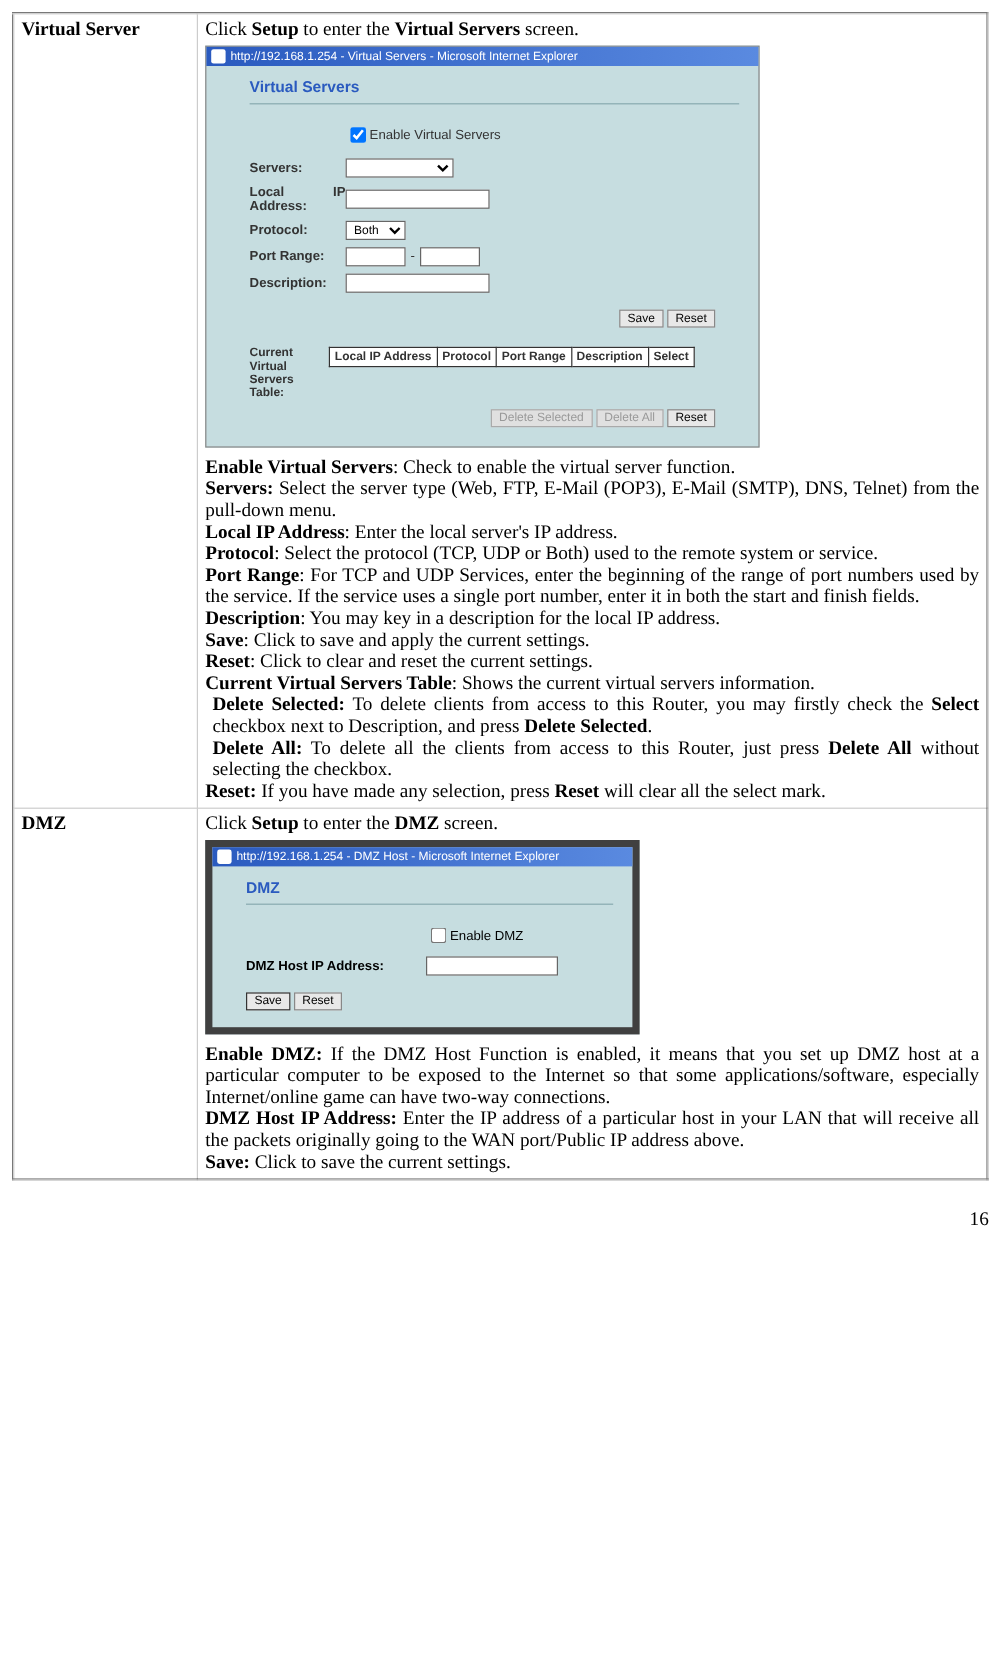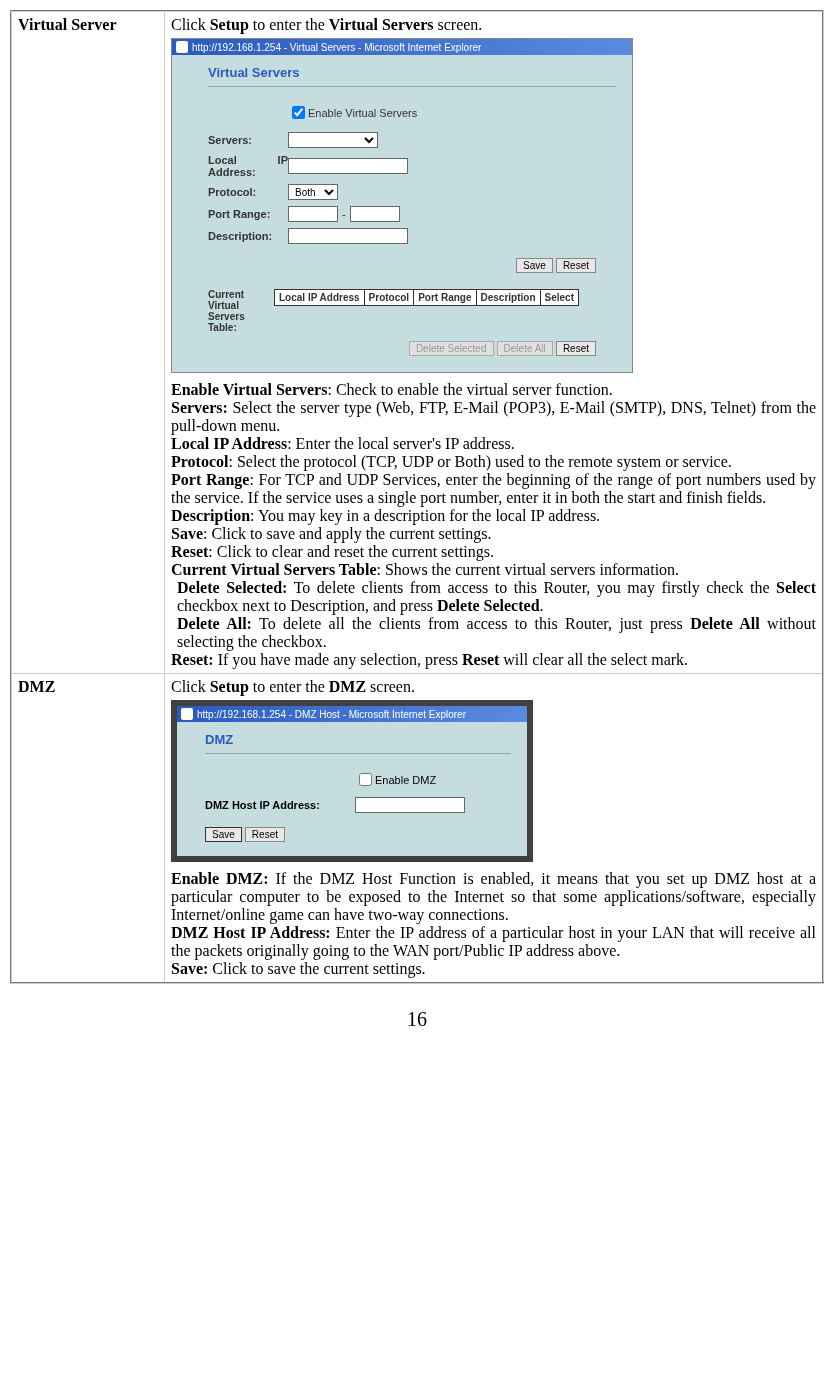--- a/index.html
+++ b/index.html
@@ -139,23 +139,23 @@
       font-family: Arial, sans-serif;
       font-size: 11px;
     }
     .dmz-body {
       padding: 10px 16px 14px 28px;
     }
     .indent-para {
       padding-left: 6px;
     }
     .page-num {
-      text-align: center;
+      text-align: right;
       margin-top: 24px;
-      font-size: 20px;
+      font-size: 16px;
     }
   </style>
 </head>
 <body>
 
 <table class="main-table">
   <tbody>
 
     <tr>
       <td class="label-cell">Virtual Server</td>

